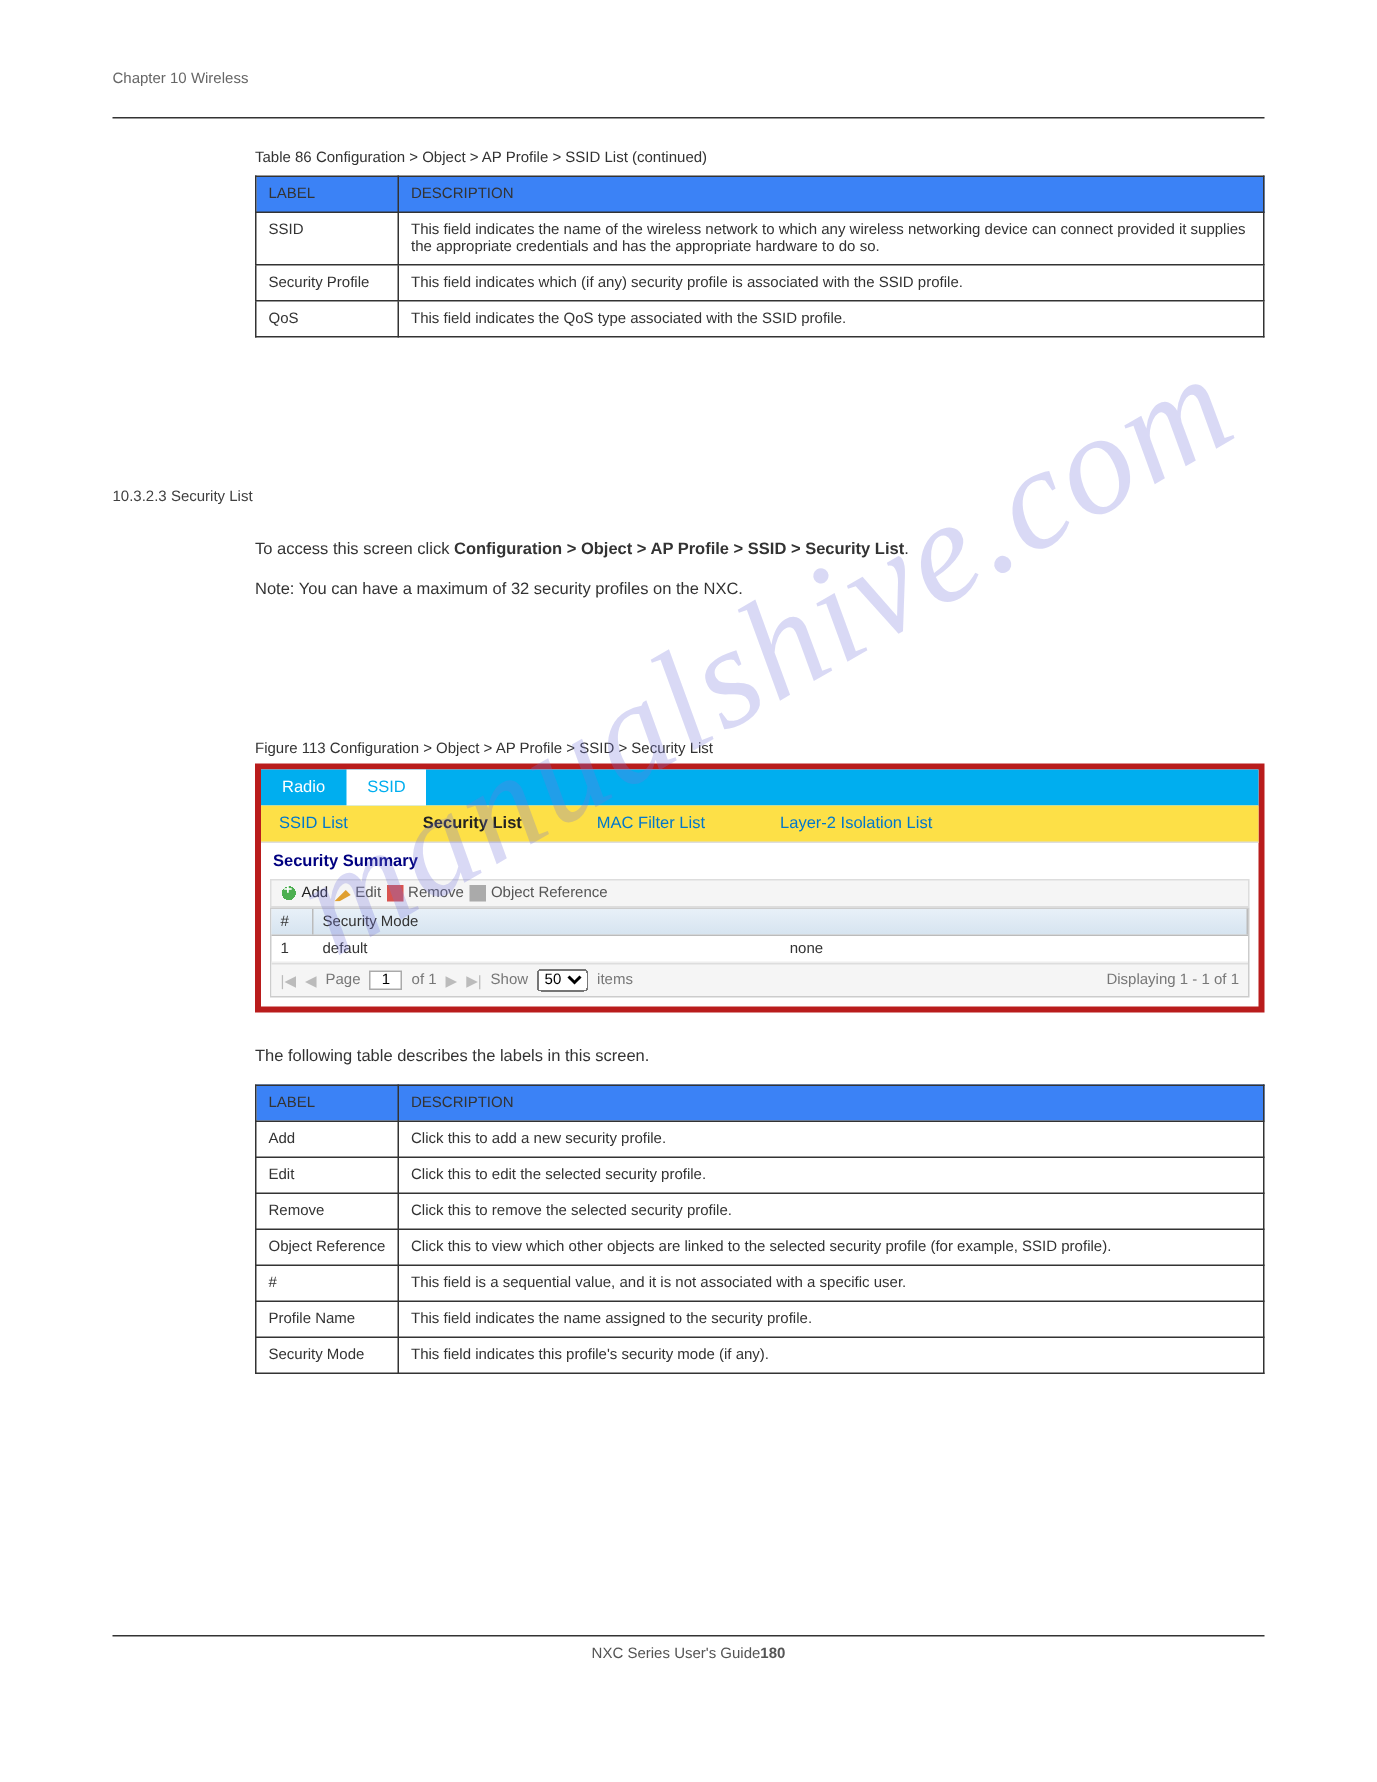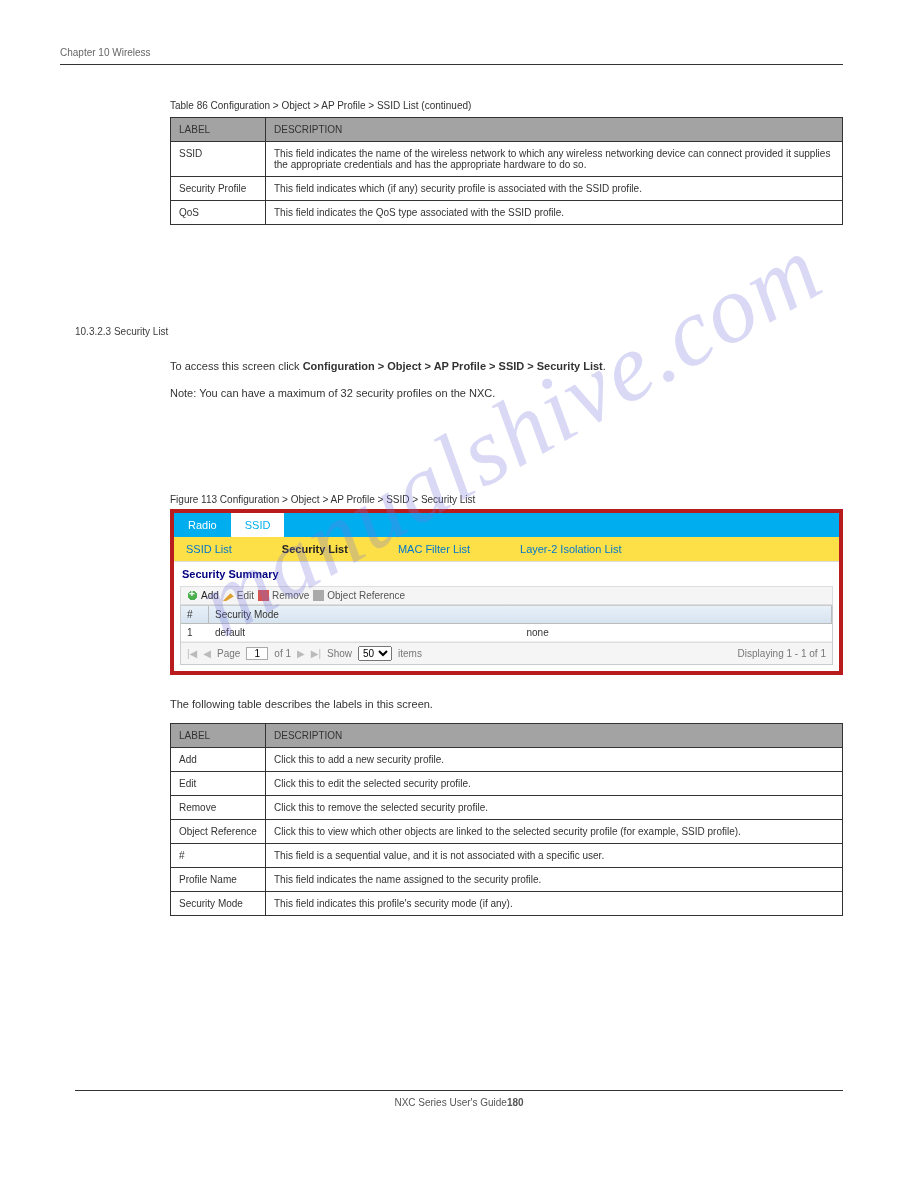--- a/index.html
+++ b/index.html
@@ -6,28 +6,28 @@
   body {
     font-family: Arial, Helvetica, sans-serif;
     background: #ffffff;
     width: 918px;
     height: 1188px;
     position: relative;
     font-size: 11px;
     color: #333;
     overflow: hidden;
   }
-  .page-title-bar { position: absolute; top: 46px; left: 60px; right: 75px; border-bottom: 1px solid #333; padding-bottom: 6px; }
+  .page-title-bar { position: absolute; top: 46px; left: 75px; right: 75px; border-bottom: 1px solid #333; padding-bottom: 20px; }
   .page-title-text { font-size: 10px; color: #666; }
   .section { position: absolute; left: 170px; right: 75px; }
   .body-text { font-size: 11px; line-height: 1.5; margin-bottom: 10px; }
   .table-label-caption { font-size: 10px; margin-bottom: 6px; }
   .spec-table { width: 100%; border-collapse: collapse; border: 1px solid #333; }
   .spec-table th, .spec-table td { border: 1px solid #333; padding: 6px 8px; font-size: 10px; text-align: left; vertical-align: top; }
-  .spec-table th { background: #a3a3a3; font-weight: normal; }
+  .spec-table th { background: #3b82f6; font-weight: normal; }
   .spec-table td.label-col { width: 95px; }
   .spec-table th.label-col { width: 95px; }
   .h3 { font-size: 10px; font-weight: normal; color: #404040; margin-bottom: 8px; position: absolute; left: 75px; }
   .figure-caption { font-size: 10px; margin: 8px 0 4px 0; }
   .figure-box { border: 4px solid #b91c1c; padding: 0; background: #fff; }
   .primary-tabs { display: flex; background: #00aeef; color: #fff; font-size: 11px; }
   .primary-tab { padding: 6px 14px; cursor: pointer; }
   .primary-tab.active { background: #fff; color: #00aeef; }
   .sub-tabs { display: flex; background: #fde047; border-bottom: 1px solid #ddd; padding: 6px 0 6px 12px; font-size: 11px; }
   .sub-tab { margin-right: 50px; color: #0077cc; cursor: pointer; }

